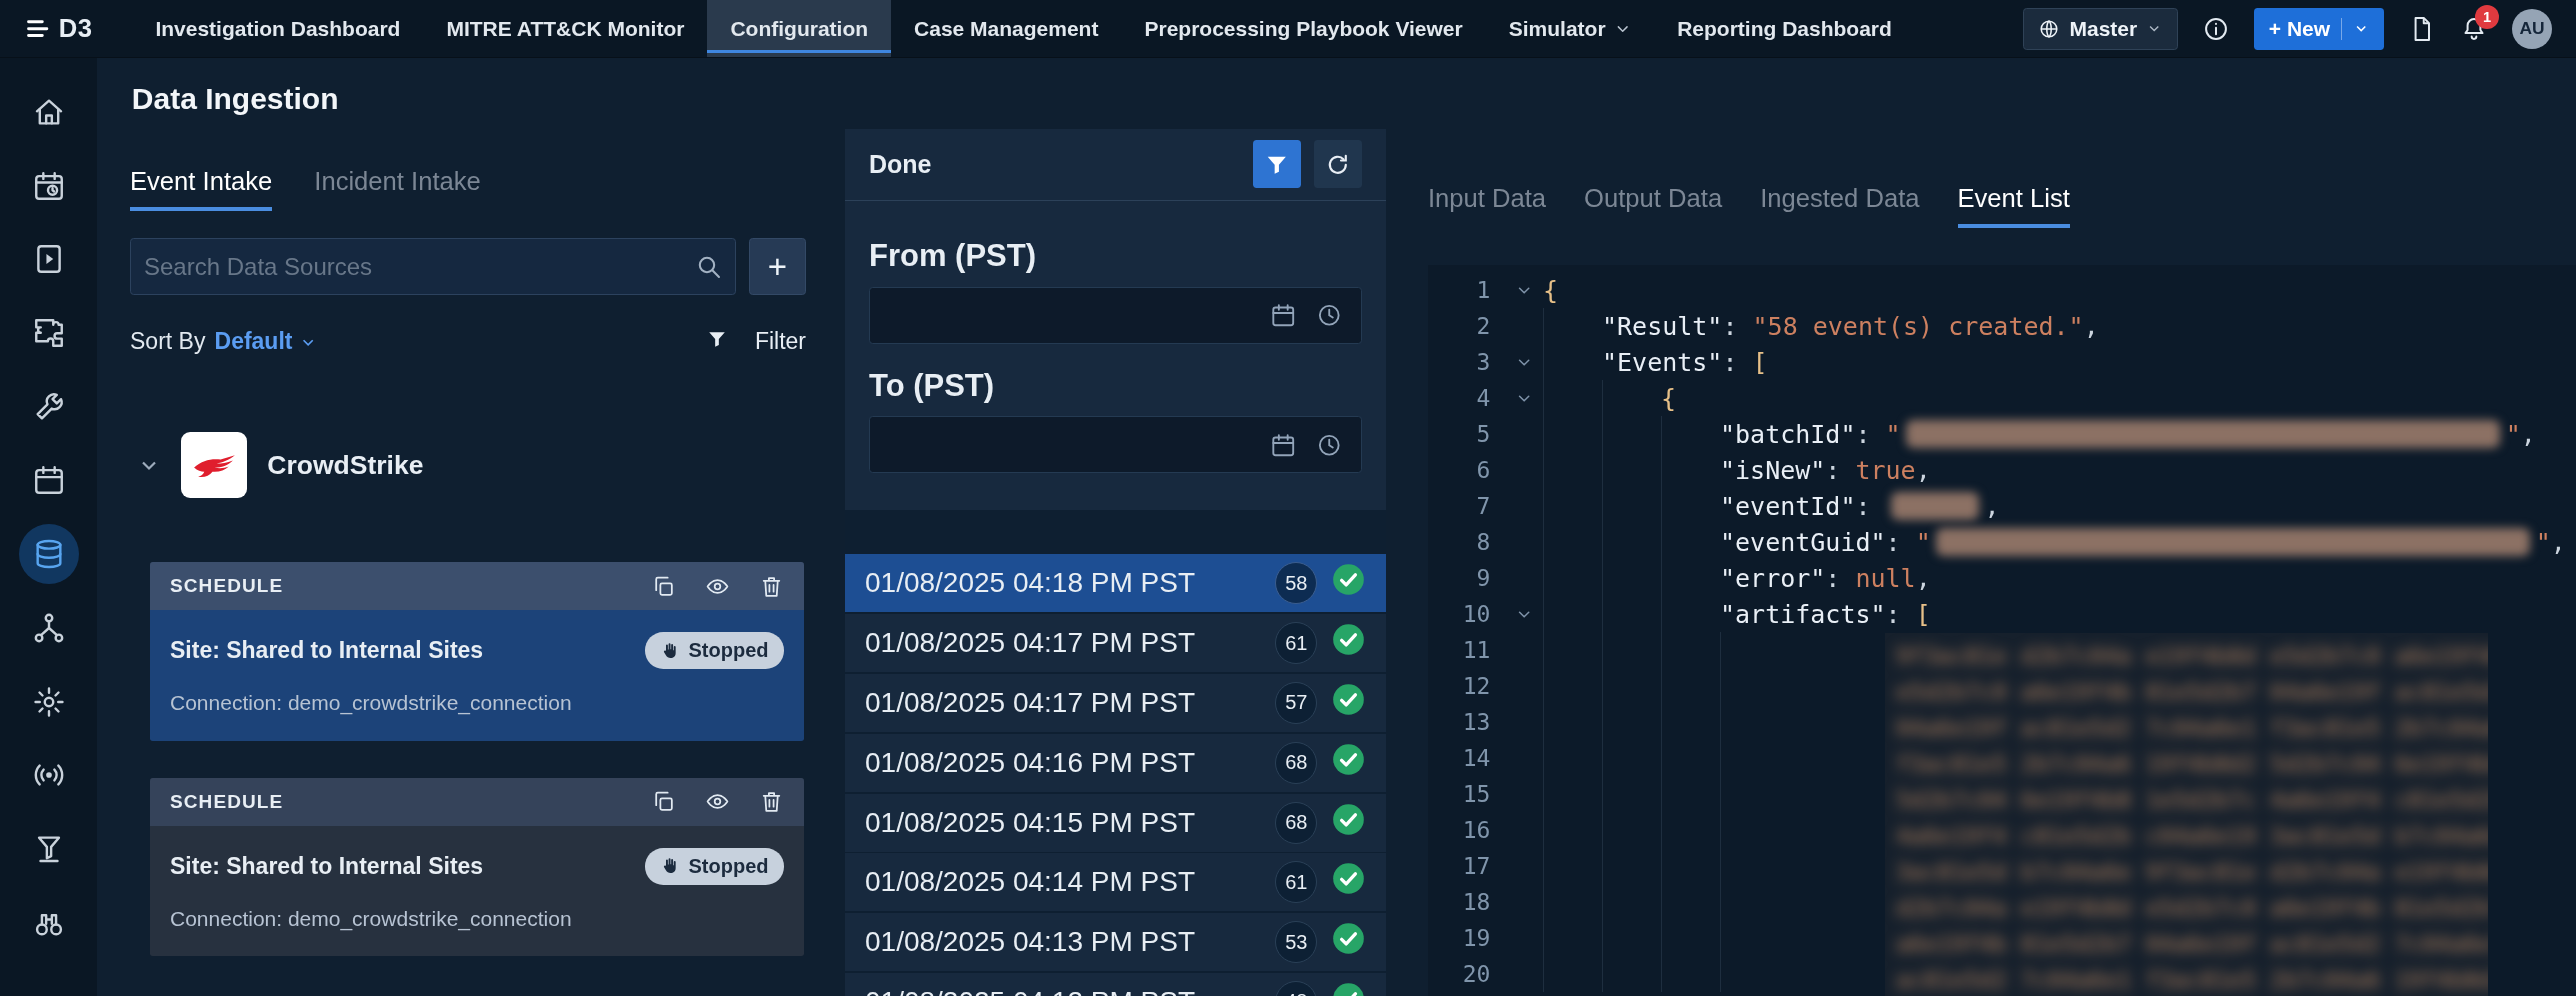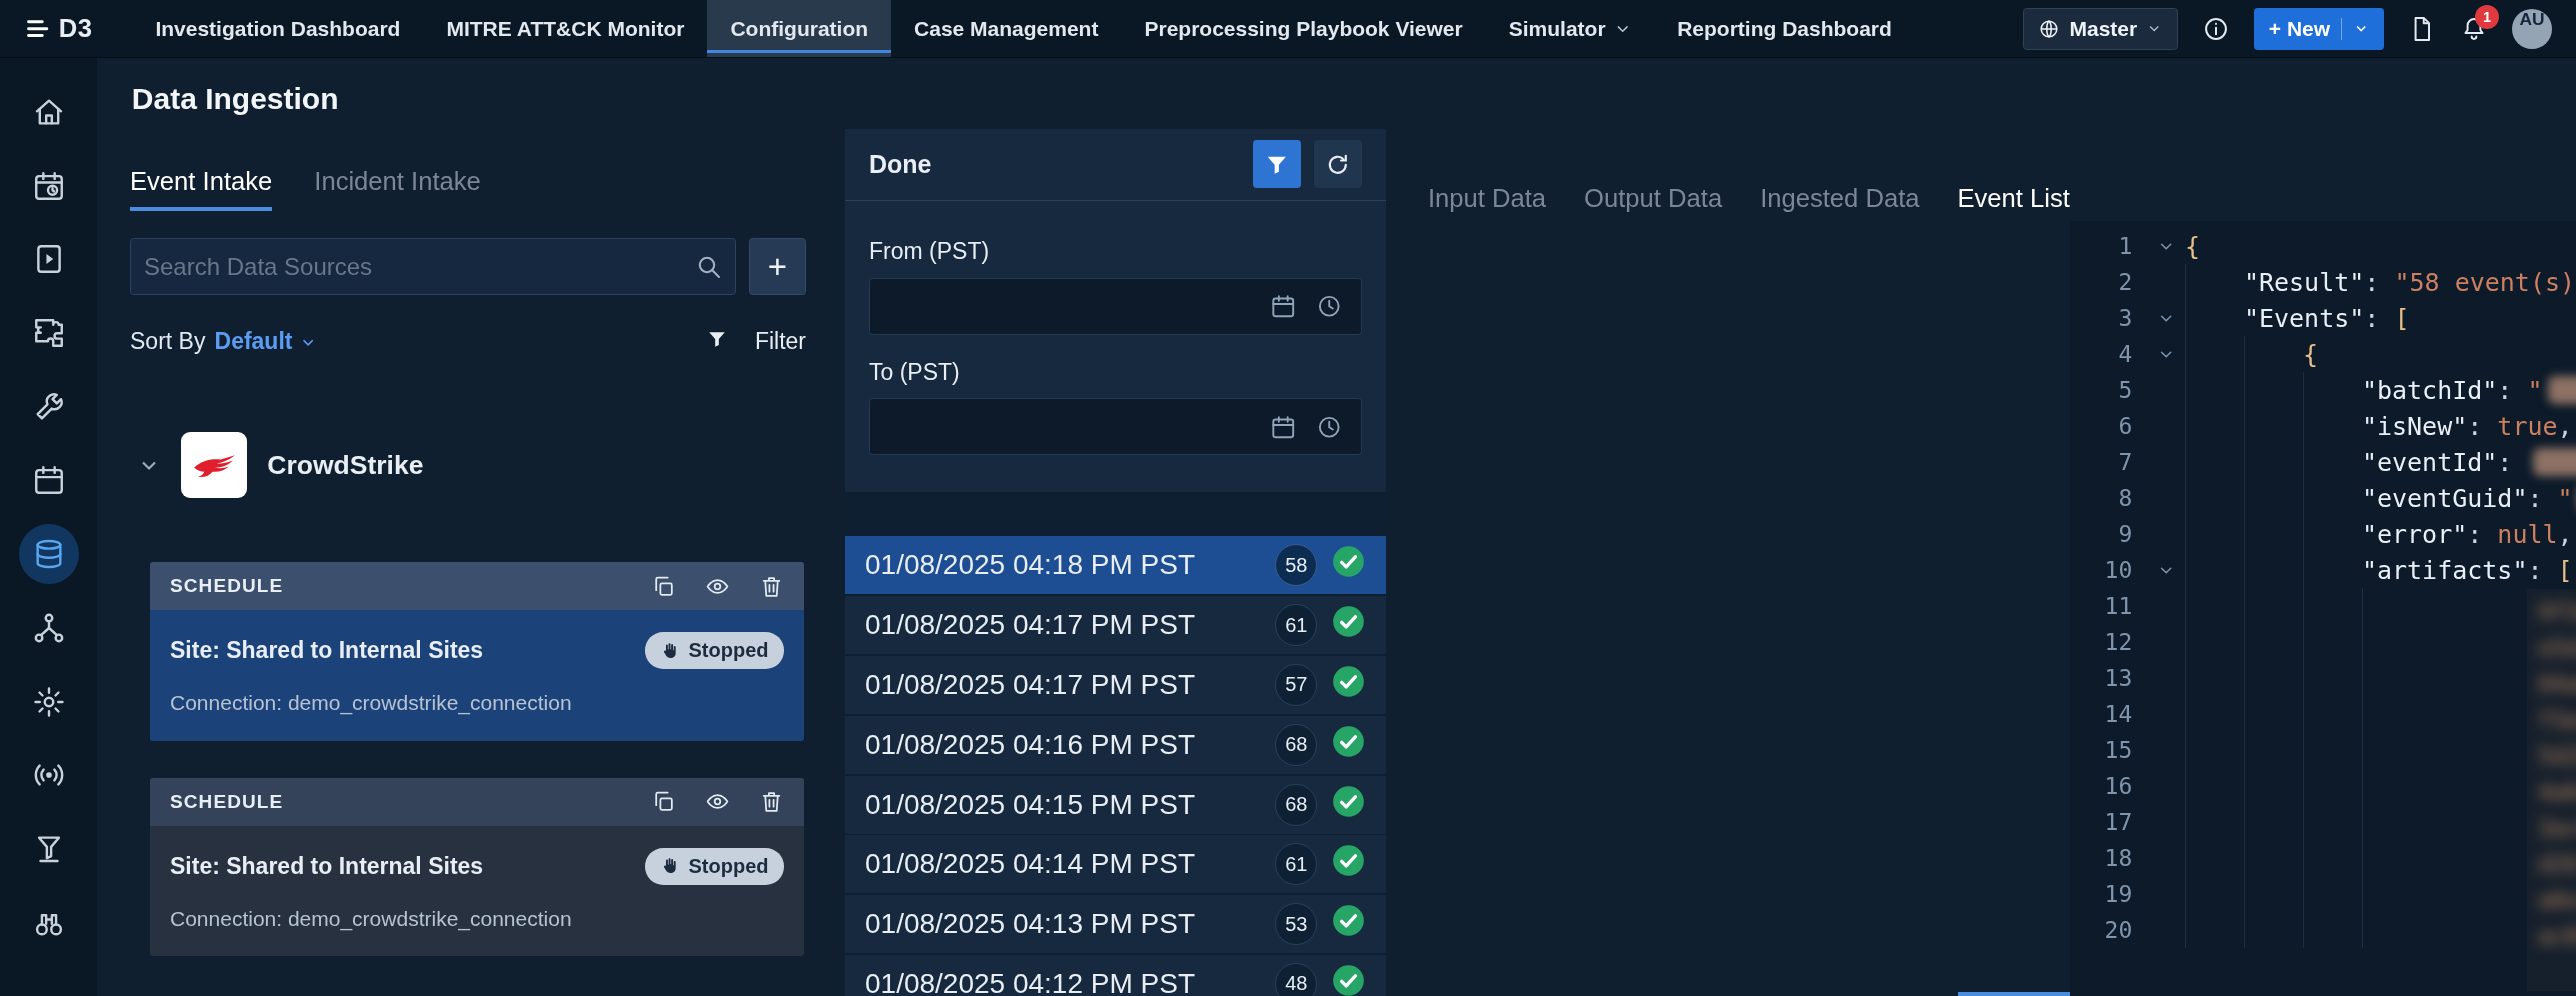--- a/index.html
+++ b/index.html
@@ -19,21 +19,21 @@
 .master-pill{display:flex;align-items:center;gap:9.1px;height:42px;padding:0 14.6px;background:#1b2b3d;border:0.9px solid #2f4257;border-radius:3.7px;font-size:21px;font-weight:600;color:#eef3f8}
 .master-pill svg{width:22px;height:22px}
 .master-pill .pill-chev svg{width:16.4px;height:16.4px;color:#aeb9c6}
 .icon-btn{color:#e3eaf1;background:none;border:none}
 .icon-btn svg{width:28px;height:28px}
 .new-btn{display:flex;align-items:center;height:42px;padding:0 14.6px;background:#1e6fd9;border:none;border-radius:3.7px;color:#fff;font-size:21px;font-weight:700;font-family:inherit}
 .new-btn .vd{width:0.9px;height:22px;background:rgba(255,255,255,.4);margin:0 11px}
 .new-btn svg{width:16.4px;height:16.4px}
 .alert-wrap{position:relative}
 .nbadge{position:absolute;top:-9.1px;right:-11px;min-width:24px;height:24px;border-radius:12px;background:#e03a3f;color:#fff;font-size:14.6px;font-weight:700;display:flex;align-items:center;justify-content:center;padding:0 5.5px}
-.avatar{width:40px;height:40px;border-radius:50%;background:#95a4b5;color:#15263a;font-size:17.4px;font-weight:700;display:flex;align-items:flex-start;justify-content:center}
+.avatar{width:40px;height:40px;border-radius:50%;background:#95a4b5;color:#15263a;font-size:17.4px;font-weight:700;display:flex;align-items:center;justify-content:center}
 
 .shell{display:flex;height:938px}
 .sidebar{width:97px;background:#0a1724;display:flex;flex-direction:column;align-items:center;padding-top:24px;gap:13.7px;flex:none}
 .side-item{width:60px;height:60px;border-radius:50%;display:flex;align-items:center;justify-content:center;color:#c9d2db}
 .side-item svg{width:34px;height:34px}
 .side-item.active{background:#113760;color:#58a5f0}
 
 .main{flex:1;min-width:0;display:flex;flex-direction:column;padding-left:33px}
 .page-title{font-size:30px;font-weight:700;margin:24px 0 5.5px 1.8px;color:#f3f6f9}
 .cols{display:flex;flex:1;min-height:0;margin-top:7.3px}
@@ -78,34 +78,34 @@
 .jobs{width:541px;flex:none;background:#0e1f31;display:flex;flex-direction:column;overflow:hidden}
 .jobs-top{background:#17293e}
 .jobs-header{height:72px;display:flex;align-items:center;padding:0 24px;border-bottom:0.9px solid #2c4159}
 .jobs-title{font-size:25px;font-weight:700}
 .hdr-btns{margin-left:auto;display:flex;gap:12.8px}
 .jbtn{width:48px;height:48px;border-radius:3.7px;display:flex;align-items:center;justify-content:center;border:none}
 .filter-btn{background:#2e74d2;color:#fff}
 .refresh-btn{background:#20364e;color:#e8eef5}
 .jbtn svg{width:25.6px;height:25.6px}
 .range{padding:37px 24px 37px}
-.range-label{font-size:23px;font-weight:400;display:block}
+.range-label{font-size:31px;font-weight:700;display:block}
 .range-label.second{margin-top:24px}
 .date-input{margin-top:12.8px;height:57px;background:#0d1a2a;border:0.9px solid #243a52;border-radius:3.7px;display:flex;align-items:center;justify-content:flex-end;gap:20px;padding:0 18.3px;color:#92a4b9}
 .date-input svg{width:26.5px;height:26.5px}
 .job-rows{margin-top:44px}
 .jrow{height:58px;display:flex;align-items:center;padding:0 20px;background:#17293e;margin-bottom:1.8px}
 .jrow.sel{background:#1d4e93}
 .ts{font-size:28px}
 .jr-right{margin-left:auto;display:flex;align-items:flex-start;gap:13.7px}
 .count{min-width:42px;height:42px;border-radius:21px;background:#0d2034;border:0.9px solid #2a4057;display:flex;align-items:center;justify-content:center;font-size:20px;padding:0 7.3px}
 .jrow.sel .count{background:#0d2c52;border-color:#3a5d8f}
 .check svg{width:35px;height:35px}
 
-.detail{flex:1;min-width:0;display:flex;flex-direction:row;padding:55px 0 0 42px}
+.detail{flex:1;min-width:0;display:flex;flex-direction:column;padding:55px 0 0 42px}
 .detail .tabs{gap:38px}
 .code{flex:1;margin-top:37px;background:#0c1a29;position:relative;overflow:hidden;padding-top:7.3px}
 .cl{display:flex;align-items:center;height:36px}
 .ln{width:77px;padding-right:14.6px;text-align:right;color:#8095ab;font-size:23px;font-family:"DejaVu Sans Mono",monospace;flex:none}
 .fold{width:38px;display:flex;align-items:center;justify-content:center;color:#7f93a9;flex:none}
 .fold svg{width:18.3px;height:18.3px}
 .ccontent{flex:1;min-width:0;display:flex;align-items:center;align-self:stretch;white-space:pre;font-family:"DejaVu Sans Mono",monospace;font-size:25px}
 .ind{width:59px;align-self:stretch;border-left:0.9px solid rgba(143,167,196,.14);flex:none}
 .tk-br{color:#e7c088}
 .tk-k{color:#e9eff6}

